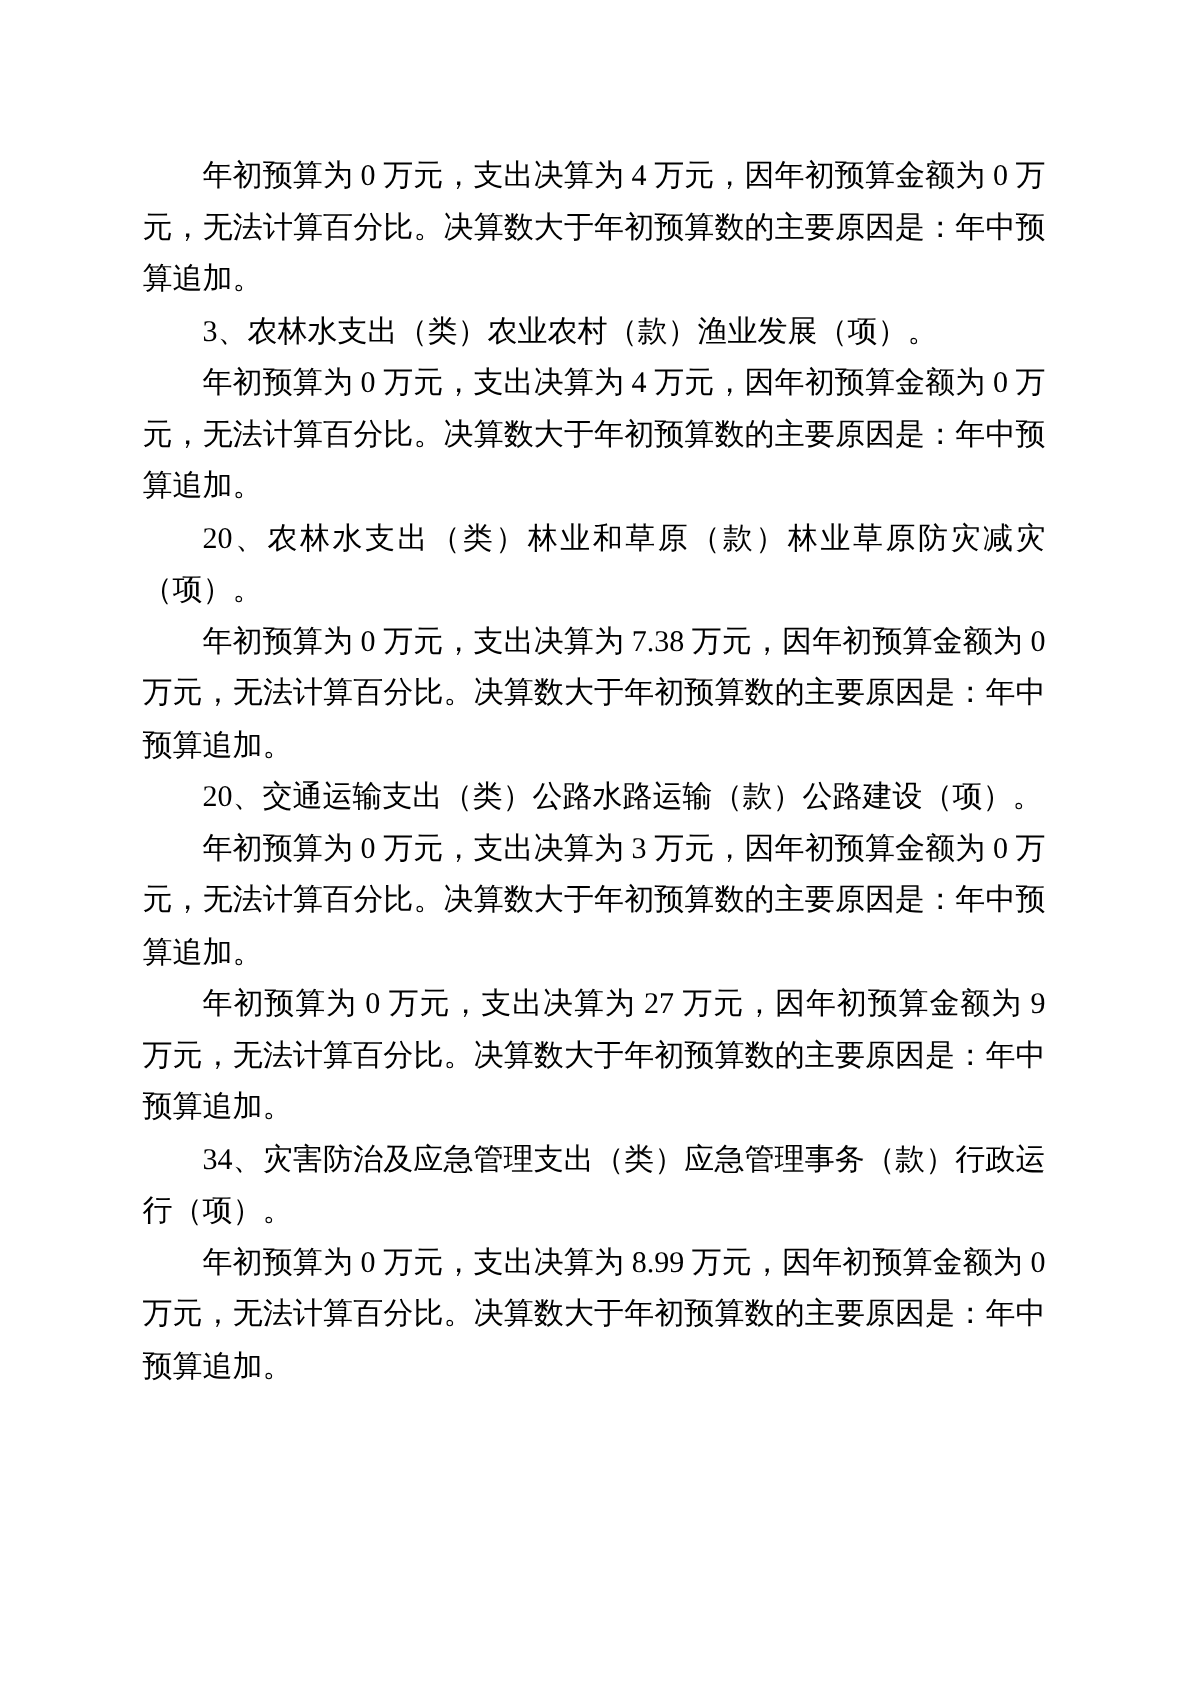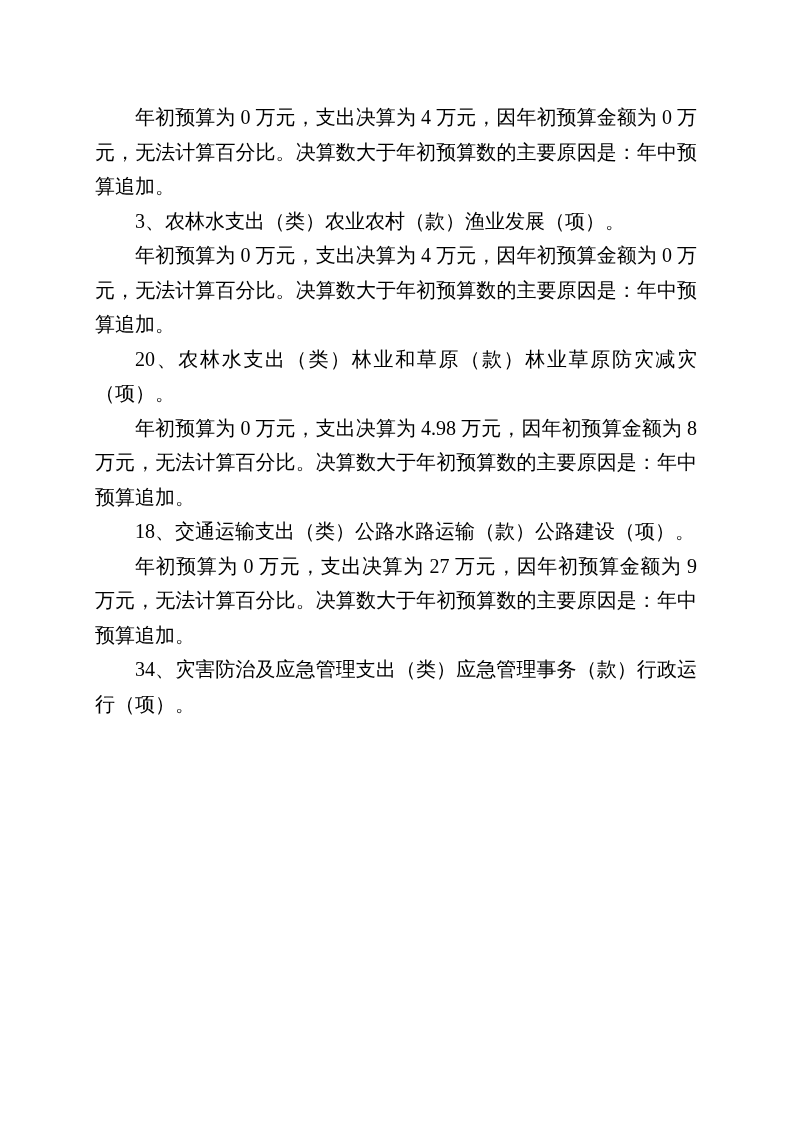--- a/index.html
+++ b/index.html
@@ -35,18 +35,20 @@
 </style>
 </head>
 <body>
 
 <div class="page">
   <div class="content">
     <p class="para">年初预算为 0 万元，支出决算为 4 万元，因年初预算金额为 0 万元，无法计算百分比。决算数大于年初预算数的主要原因是：年中预算追加。</p>
     <p class="para">3、农林水支出（类）农业农村（款）渔业发展（项）。</p>
     <p class="para">年初预算为 0 万元，支出决算为 4 万元，因年初预算金额为 0 万元，无法计算百分比。决算数大于年初预算数的主要原因是：年中预算追加。</p>
     <p class="para">20、农林水支出（类）林业和草原（款）林业草原防灾减灾（项）。</p>
-    <p class="para">年初预算为 0 万元，支出决算为 4.98 万元，因年初预算金额为 8 万元，无法计算百分比。决算数大于年初预算数的主要原因是：年中预算追加。</p>
-    <p class="para">18、交通运输支出（类）公路水路运输（款）公路建设（项）。</p>
+    <p class="para">年初预算为 0 万元，支出决算为 7.38 万元，因年初预算金额为 0 万元，无法计算百分比。决算数大于年初预算数的主要原因是：年中预算追加。</p>
+    <p class="para">20、交通运输支出（类）公路水路运输（款）公路建设（项）。</p>
+    <p class="para">年初预算为 0 万元，支出决算为 3 万元，因年初预算金额为 0 万元，无法计算百分比。决算数大于年初预算数的主要原因是：年中预算追加。</p>
     <p class="para">年初预算为 0 万元，支出决算为 27 万元，因年初预算金额为 9 万元，无法计算百分比。决算数大于年初预算数的主要原因是：年中预算追加。</p>
     <p class="para">34、灾害防治及应急管理支出（类）应急管理事务（款）行政运行（项）。</p>
+    <p class="para">年初预算为 0 万元，支出决算为 8.99 万元，因年初预算金额为 0 万元，无法计算百分比。决算数大于年初预算数的主要原因是：年中预算追加。</p>
   </div>
 </div>
 
 </body></html>

